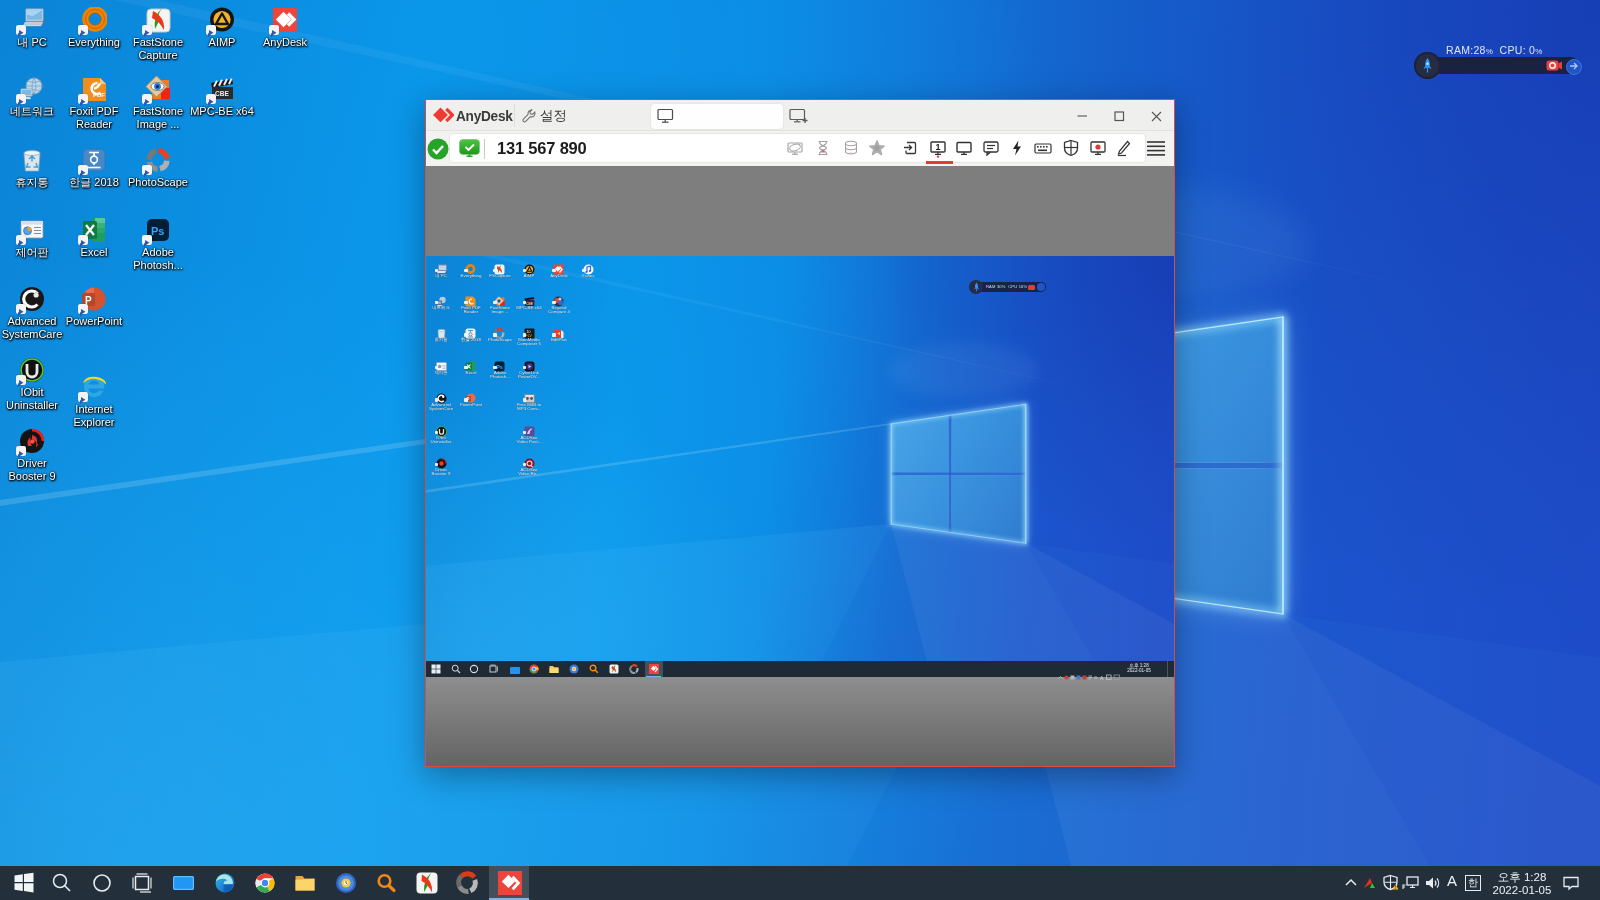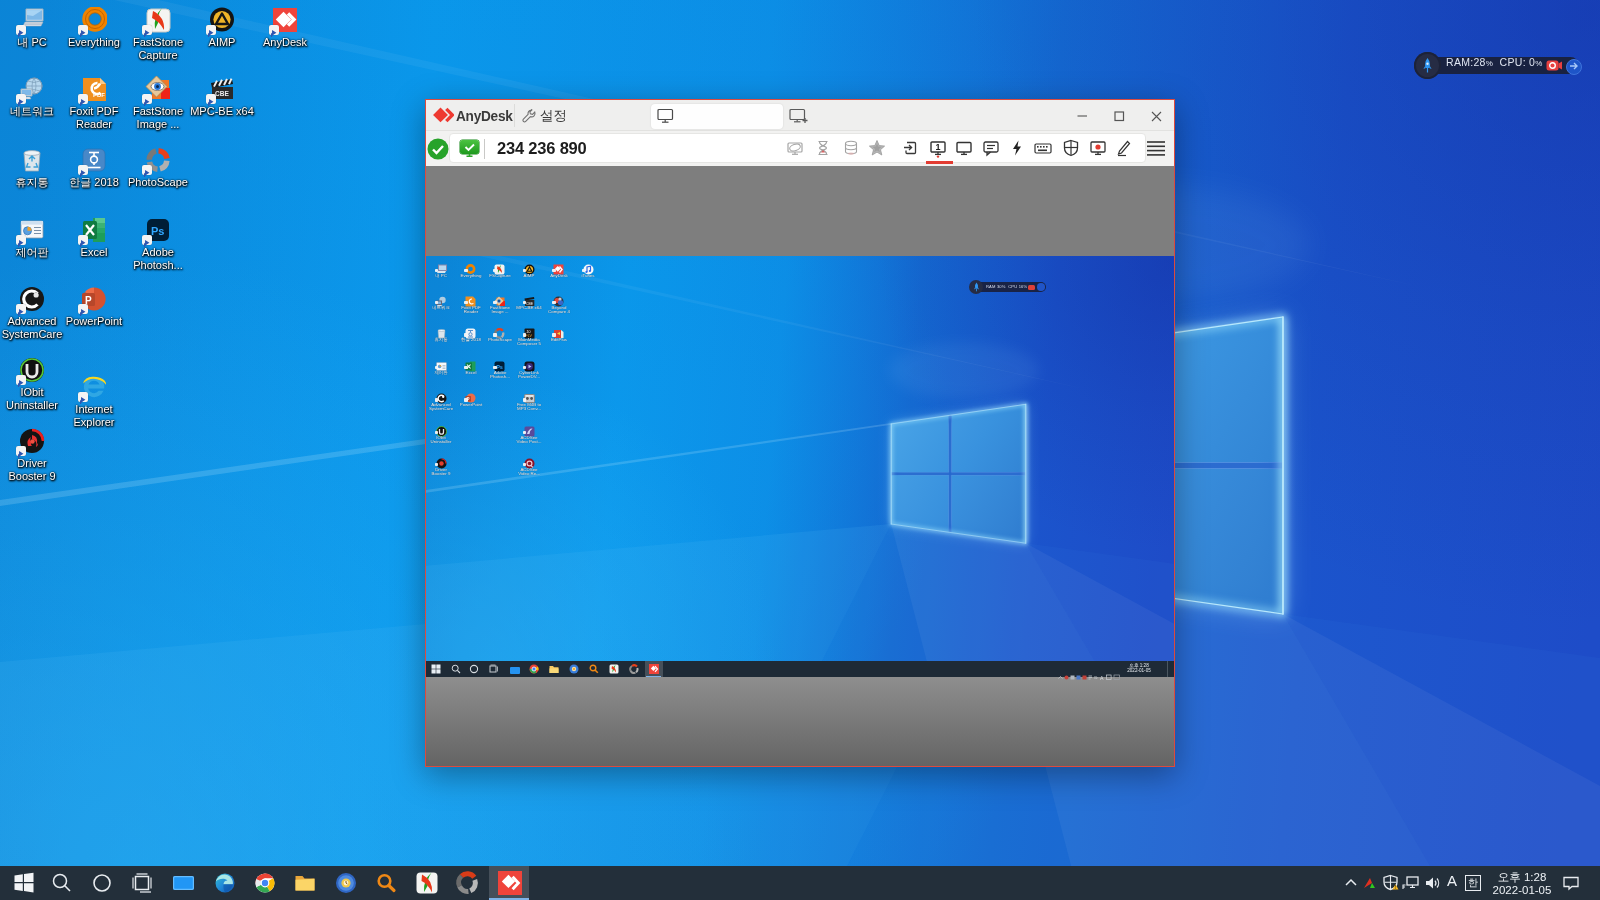--- a/index.html
+++ b/index.html
@@ -378,21 +378,21 @@
   </div>
 
 <div class="abs" style="left:1419px;top:57px;width:160px;height:17px;background:rgba(26,31,54,0.92);border-radius:9px"></div>
 <div class="abs" style="left:1414px;top:52px;width:27px;height:27px;border-radius:50%;background:#262c44;box-shadow:inset 0 0 0 2px #1c2238"></div>
 <svg class="abs" style="left:1420px;top:57px" width="15" height="17" viewBox="0 0 15 17">
     <path d="M7.5 1 Q10 4 10 7.5 Q10 10 9 11 L6 11 Q5 10 5 7.5 Q5 4 7.5 1 Z" fill="#2e96f2"></path>
     <path d="M5.4 8.5 L3.4 12 L5.8 11 Z M9.6 8.5 L11.6 12 L9.2 11 Z" fill="#2e96f2"></path>
     <rect x="6.9" y="11" width="1.2" height="4.5" fill="#2e96f2"></rect>
     <circle cx="7.5" cy="6.8" r="1.2" fill="#d8ecff"></circle>
   </svg>
-<div class="abs" style="left:1446px;top:56px;width:120px;white-space:nowrap;font-size:10.5px;color:#dfe5f2;letter-spacing:0.3px">RAM:28<span style="font-size:8px">%</span>&nbsp; CPU: 0<span style="font-size:8px">%</span></div>
+<div class="abs" style="left:1446px;top:44px;width:120px;white-space:nowrap;font-size:10.5px;color:#dfe5f2;letter-spacing:0.3px">RAM:28<span style="font-size:8px">%</span>&nbsp; CPU: 0<span style="font-size:8px">%</span></div>
 <svg class="abs" style="left:1546px;top:59px" width="17" height="13" viewBox="0 0 17 13">
     <rect x="0.5" y="1.5" width="12" height="10" rx="2.5" fill="#e84040"></rect>
     <circle cx="6.5" cy="6.5" r="2.8" fill="none" stroke="#fff" stroke-width="1.4"></circle>
     <path d="M12.5 4.5 L16 2.5 V10.5 L12.5 8.5 Z" fill="#e84040"></path>
   </svg>
 <div class="abs" style="left:1566px;top:58.5px;width:14px;height:14px;border-radius:50%;background:#1e55c8;border:1px solid #3e74dc"></div>
 <svg class="abs" style="left:1569.5px;top:61.5px" width="9" height="8">
     <path d="M0 4 H7 M4 1 L7 4 L4 7" stroke="#a8c8f8" stroke-width="1.4" fill="none"></path>
   </svg>
 
@@ -435,21 +435,21 @@
  <svg class="abs" style="left:1px;top:38px" width="22" height="22">
       <circle cx="11" cy="11" r="10.5" fill="#27a32a"></circle>
       <path d="M6 11.5 L9.5 15 L16 8" stroke="#fff" stroke-width="2.4" fill="none"></path>
     </svg>
  <div class="abs" style="left:34px;top:40px;width:19px;height:14px;border-radius:2.5px;background:linear-gradient(#4cc341,#1e991d);box-shadow:0 0 0 0.5px #17881b"></div>
  <svg class="abs" style="left:34px;top:40px" width="19" height="19">
       <path d="M5.5 7 L8.5 10 L14 4.5" stroke="#fff" stroke-width="1.9" fill="none"></path>
       <path d="M9.5 14 v1.5 M6.5 16.2 h6" stroke="#2aa526" stroke-width="1.6"></path>
     </svg>
  <div class="abs" style="left:58px;top:39px;width:1px;height:20px;background:#c9c9c7"></div>
- <div class="abs" style="left:71px;top:31px;height:35px;line-height:35px;font-size:16.5px;font-weight:bold;color:#1c1c1c;letter-spacing:-0.2px">234 236 890</div>
+ <div class="abs" style="left:71px;top:31px;height:35px;line-height:35px;font-size:16.5px;font-weight:bold;color:#1c1c1c;letter-spacing:-0.2px">131 567 890</div>
  <svg class="abs" style="left:359px;top:38px" width="20" height="20" viewBox="0 0 20 20">
       <rect x="3" y="5" width="14" height="9" rx="1" fill="none" stroke="#a6a6a6" stroke-width="1.2"></rect>
       <line x1="10" y1="14" x2="10" y2="16" stroke="#a6a6a6" stroke-width="1.2"></line>
       <line x1="7" y1="16.3" x2="13" y2="16.3" stroke="#a6a6a6" stroke-width="1.2"></line>
       <ellipse cx="10" cy="9.5" rx="5.5" ry="3.2" fill="none" stroke="#a6a6a6" stroke-width="1.1" transform="rotate(-18 10 9.5)"></ellipse>
     </svg>
  <svg class="abs" style="left:387px;top:38px" width="20" height="20" viewBox="0 0 20 20">
       <path d="M5.5 3.5 h9 M5.5 16.5 h9 M6.5 4 c0 4 7 4 7 6 c0 2 -7 2 -7 6 M13.5 4 c0 4 -7 4 -7 6 c0 2 7 2 7 6" fill="none" stroke="#a2a2a2" stroke-width="1.2"></path>
       <path d="M8 14.5 h4 l-2 -2.5 Z" fill="#d86060"></path>
     </svg>

